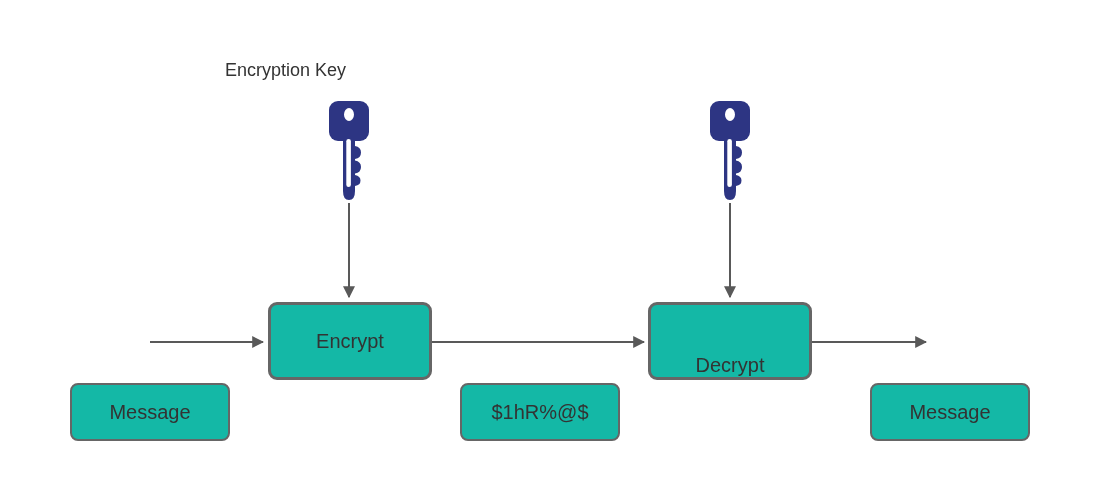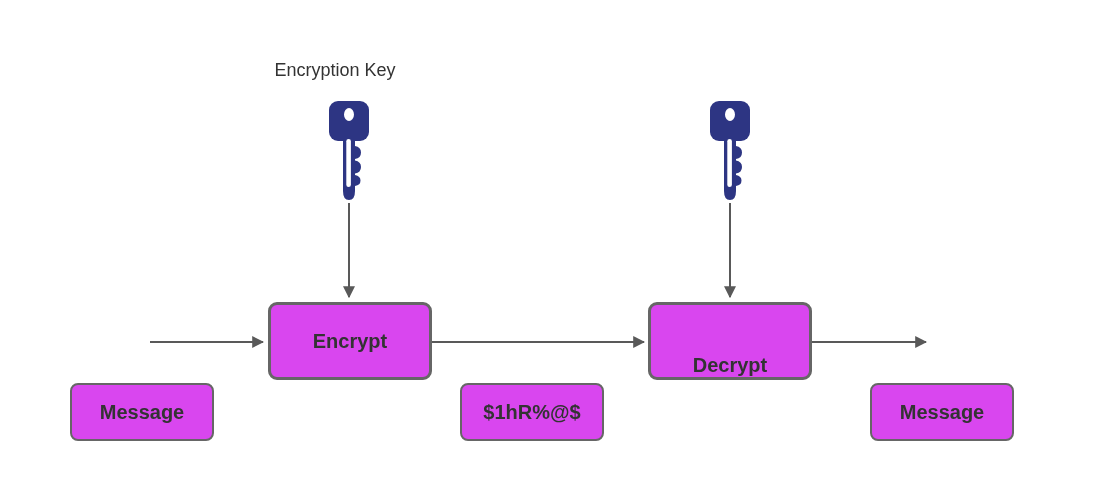--- a/index.html
+++ b/index.html
@@ -11,21 +11,20 @@
   .canvas {
     position: relative;
     width: 1100px;
     height: 484px;
     background: var(--background, #ffffff);
     overflow: hidden;
   }
   .key-label {
     position: absolute;
     width: 220px;
-    text-align: center;
     font-size: 18px;
     color: var(--text, #333333);
     line-height: 22px;
   }
   .key-svg {
     position: absolute;
     width: 40px;
     height: 102px;
   }
   .connectors {
@@ -35,36 +34,35 @@
     width: 1100px;
     height: 484px;
   }
   .connectors line {
     stroke: var(--connector, #595959);
     stroke-width: 2;
   }
   .node {
     position: absolute;
     box-sizing: border-box;
-    background: #d946ef;
+    background: #14b8a6;
     border: 3px solid var(--box-border, #666666);
     border-radius: 9px;
     display: flex;
     align-items: center;
     justify-content: center;
     font-size: 20px;
     color: var(--text, #333333);
-    font-weight: bold;
   }
   .node.process {
     width: 164px;
     height: 78px;
   }
   .node.data {
-    width: 144px;
+    width: 160px;
     height: 58px;
     border-width: 2.5px;
     border-radius: 8px;
   }
 </style>
 </head>
 <body>
 
 <div class="canvas">
 

